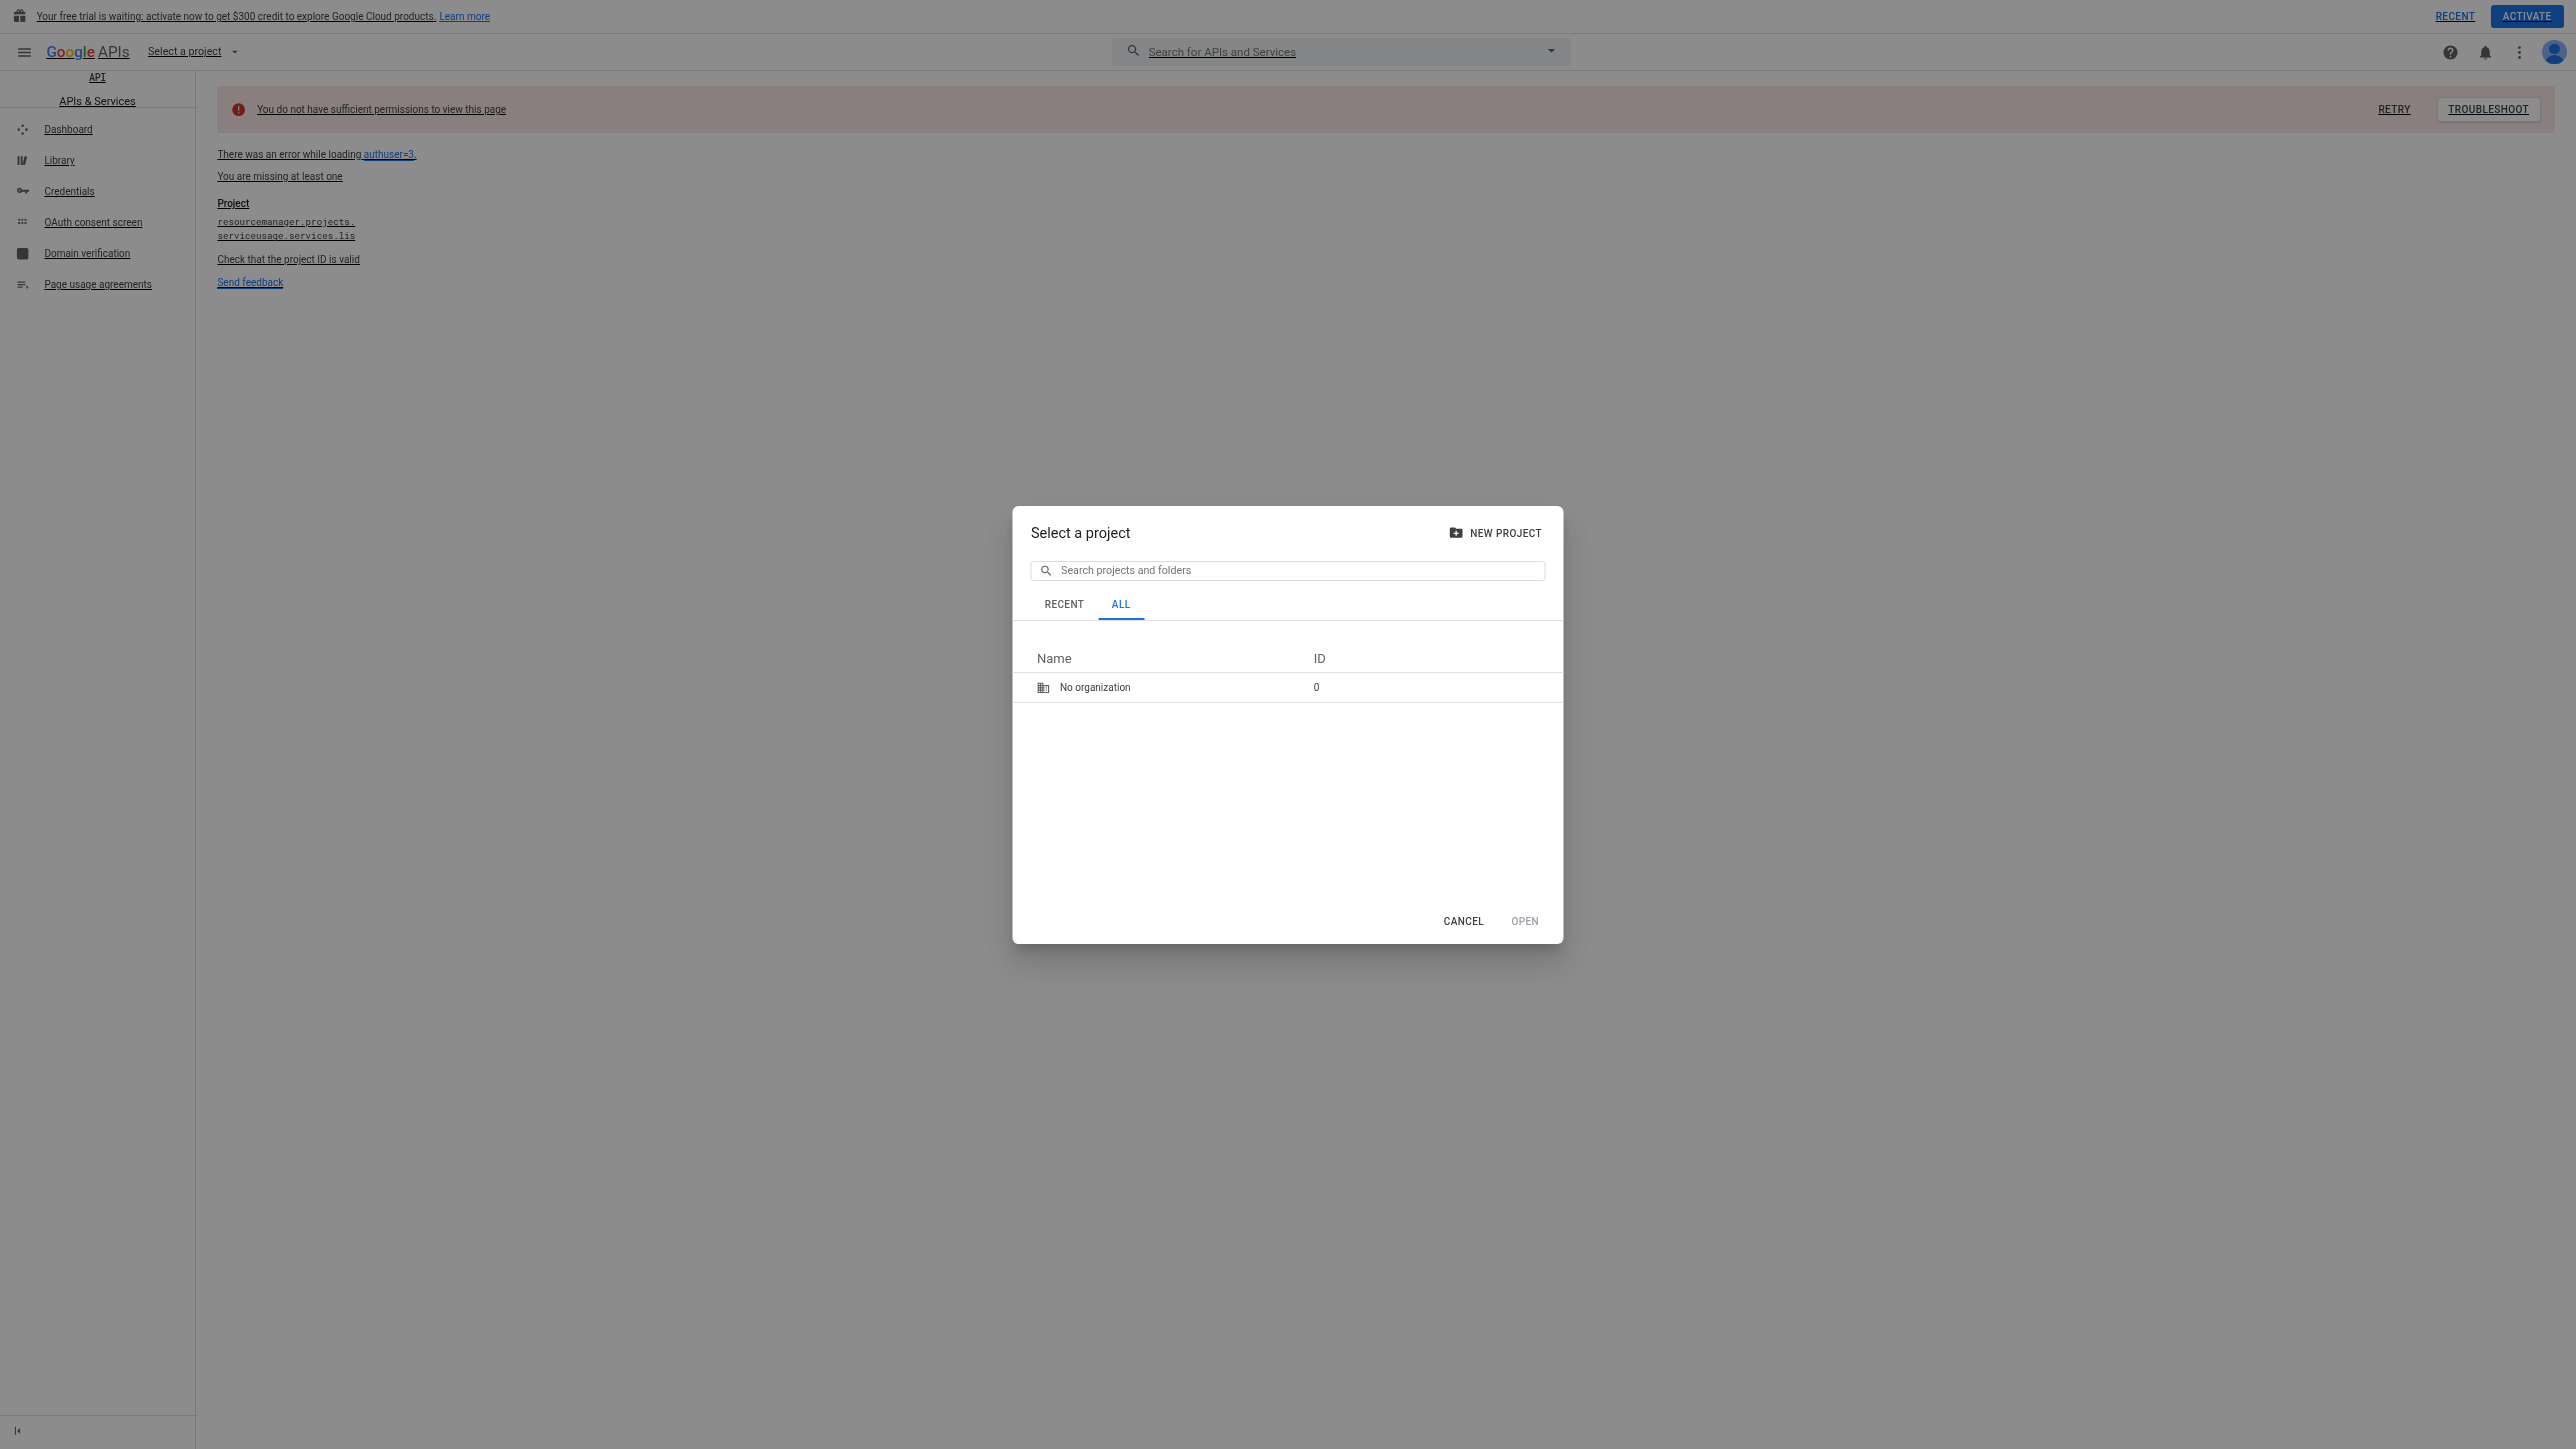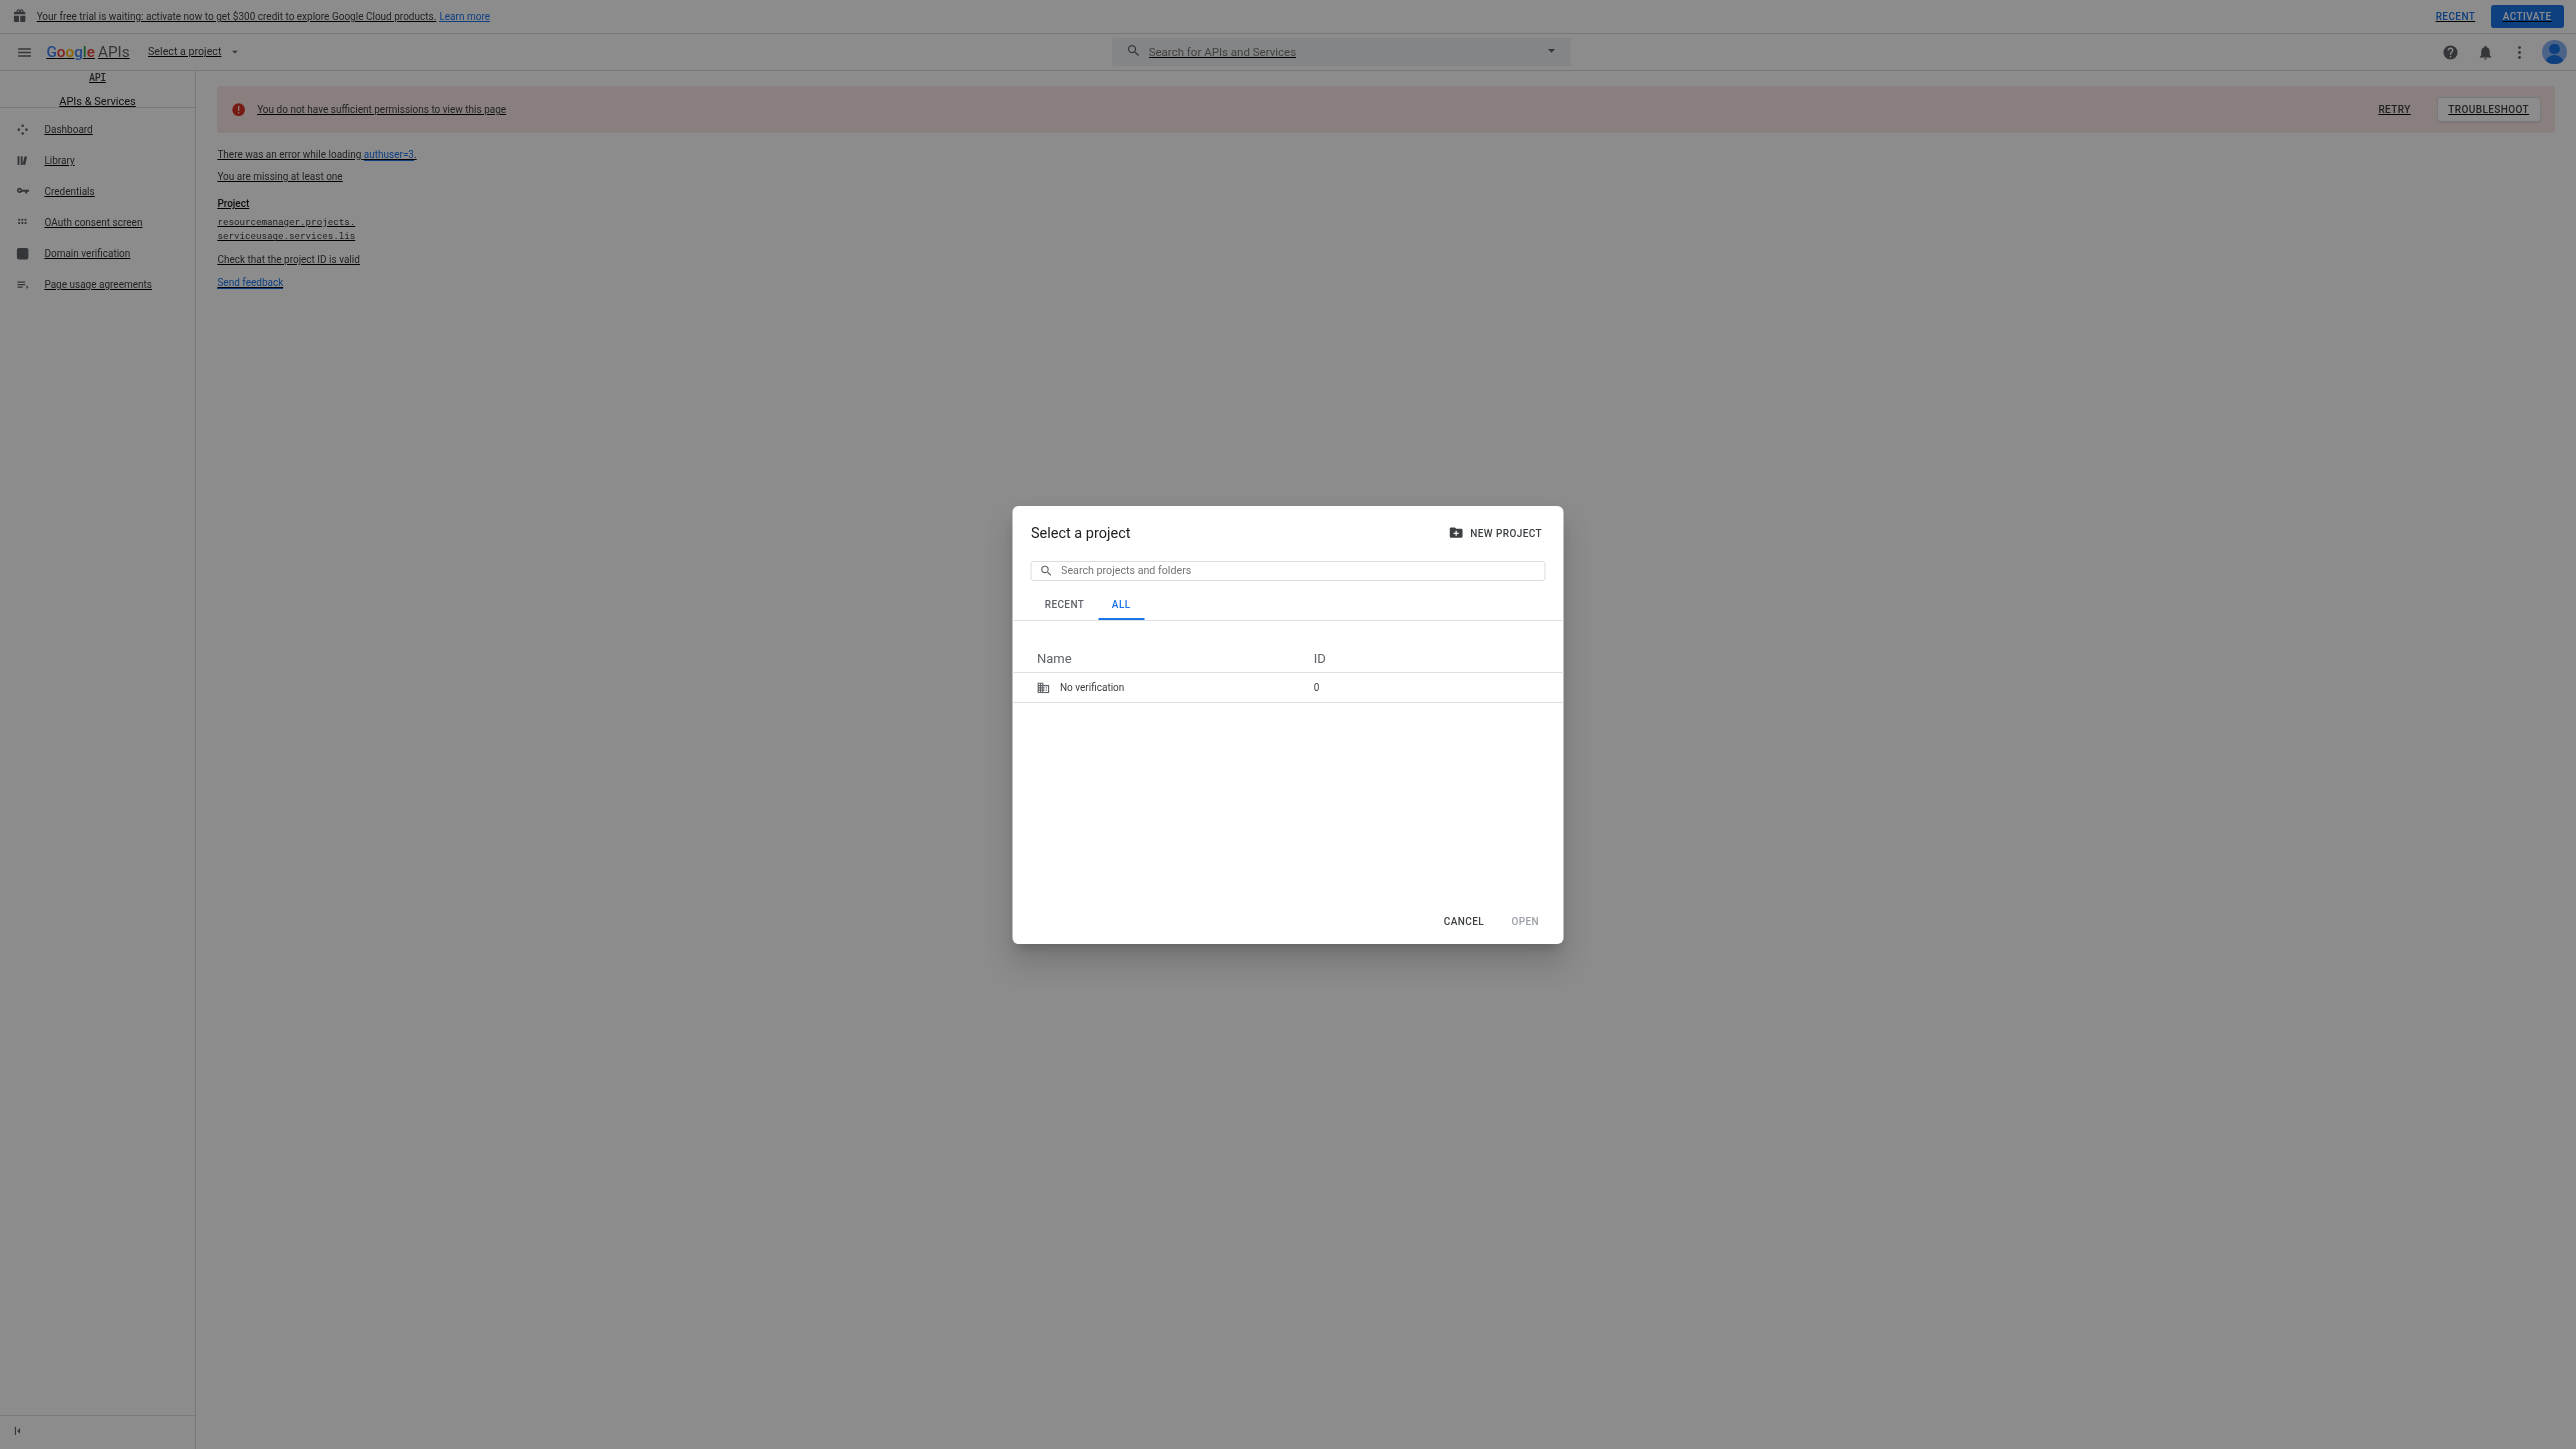--- a/index.html
+++ b/index.html
@@ -275,21 +275,21 @@
   <div class="modal-table-head">
     <span class="col-name">Name</span>
     <span class="col-id">ID</span>
   </div>
   <div class="modal-body">
     <div class="org-row">
       <div class="col-name-cell">
         <svg class="org-icon" viewBox="0 0 24 24">
             <path d="M12 7V3H2v18h20V7H12zM6 19H4v-2h2v2zm0-4H4v-2h2v2zm0-4H4V9h2v2zm0-4H4V5h2v2zm4 12H8v-2h2v2zm0-4H8v-2h2v2zm0-4H8V9h2v2zm0-4H8V5h2v2zm10 12h-8v-2h2v-2h-2v-2h2v-2h-2V9h8v10zm-2-8h-2v2h2v-2zm0 4h-2v2h2v-2z"></path>
           </svg>
-        <span>No verification</span>
+        <span>No organization</span>
       </div>
       <span>0</span>
     </div>
   </div>
   <div class="modal-footer">
     <button class="cancel-btn">CANCEL</button>
     <button class="open-btn">OPEN</button>
   </div>
 </div>
 

